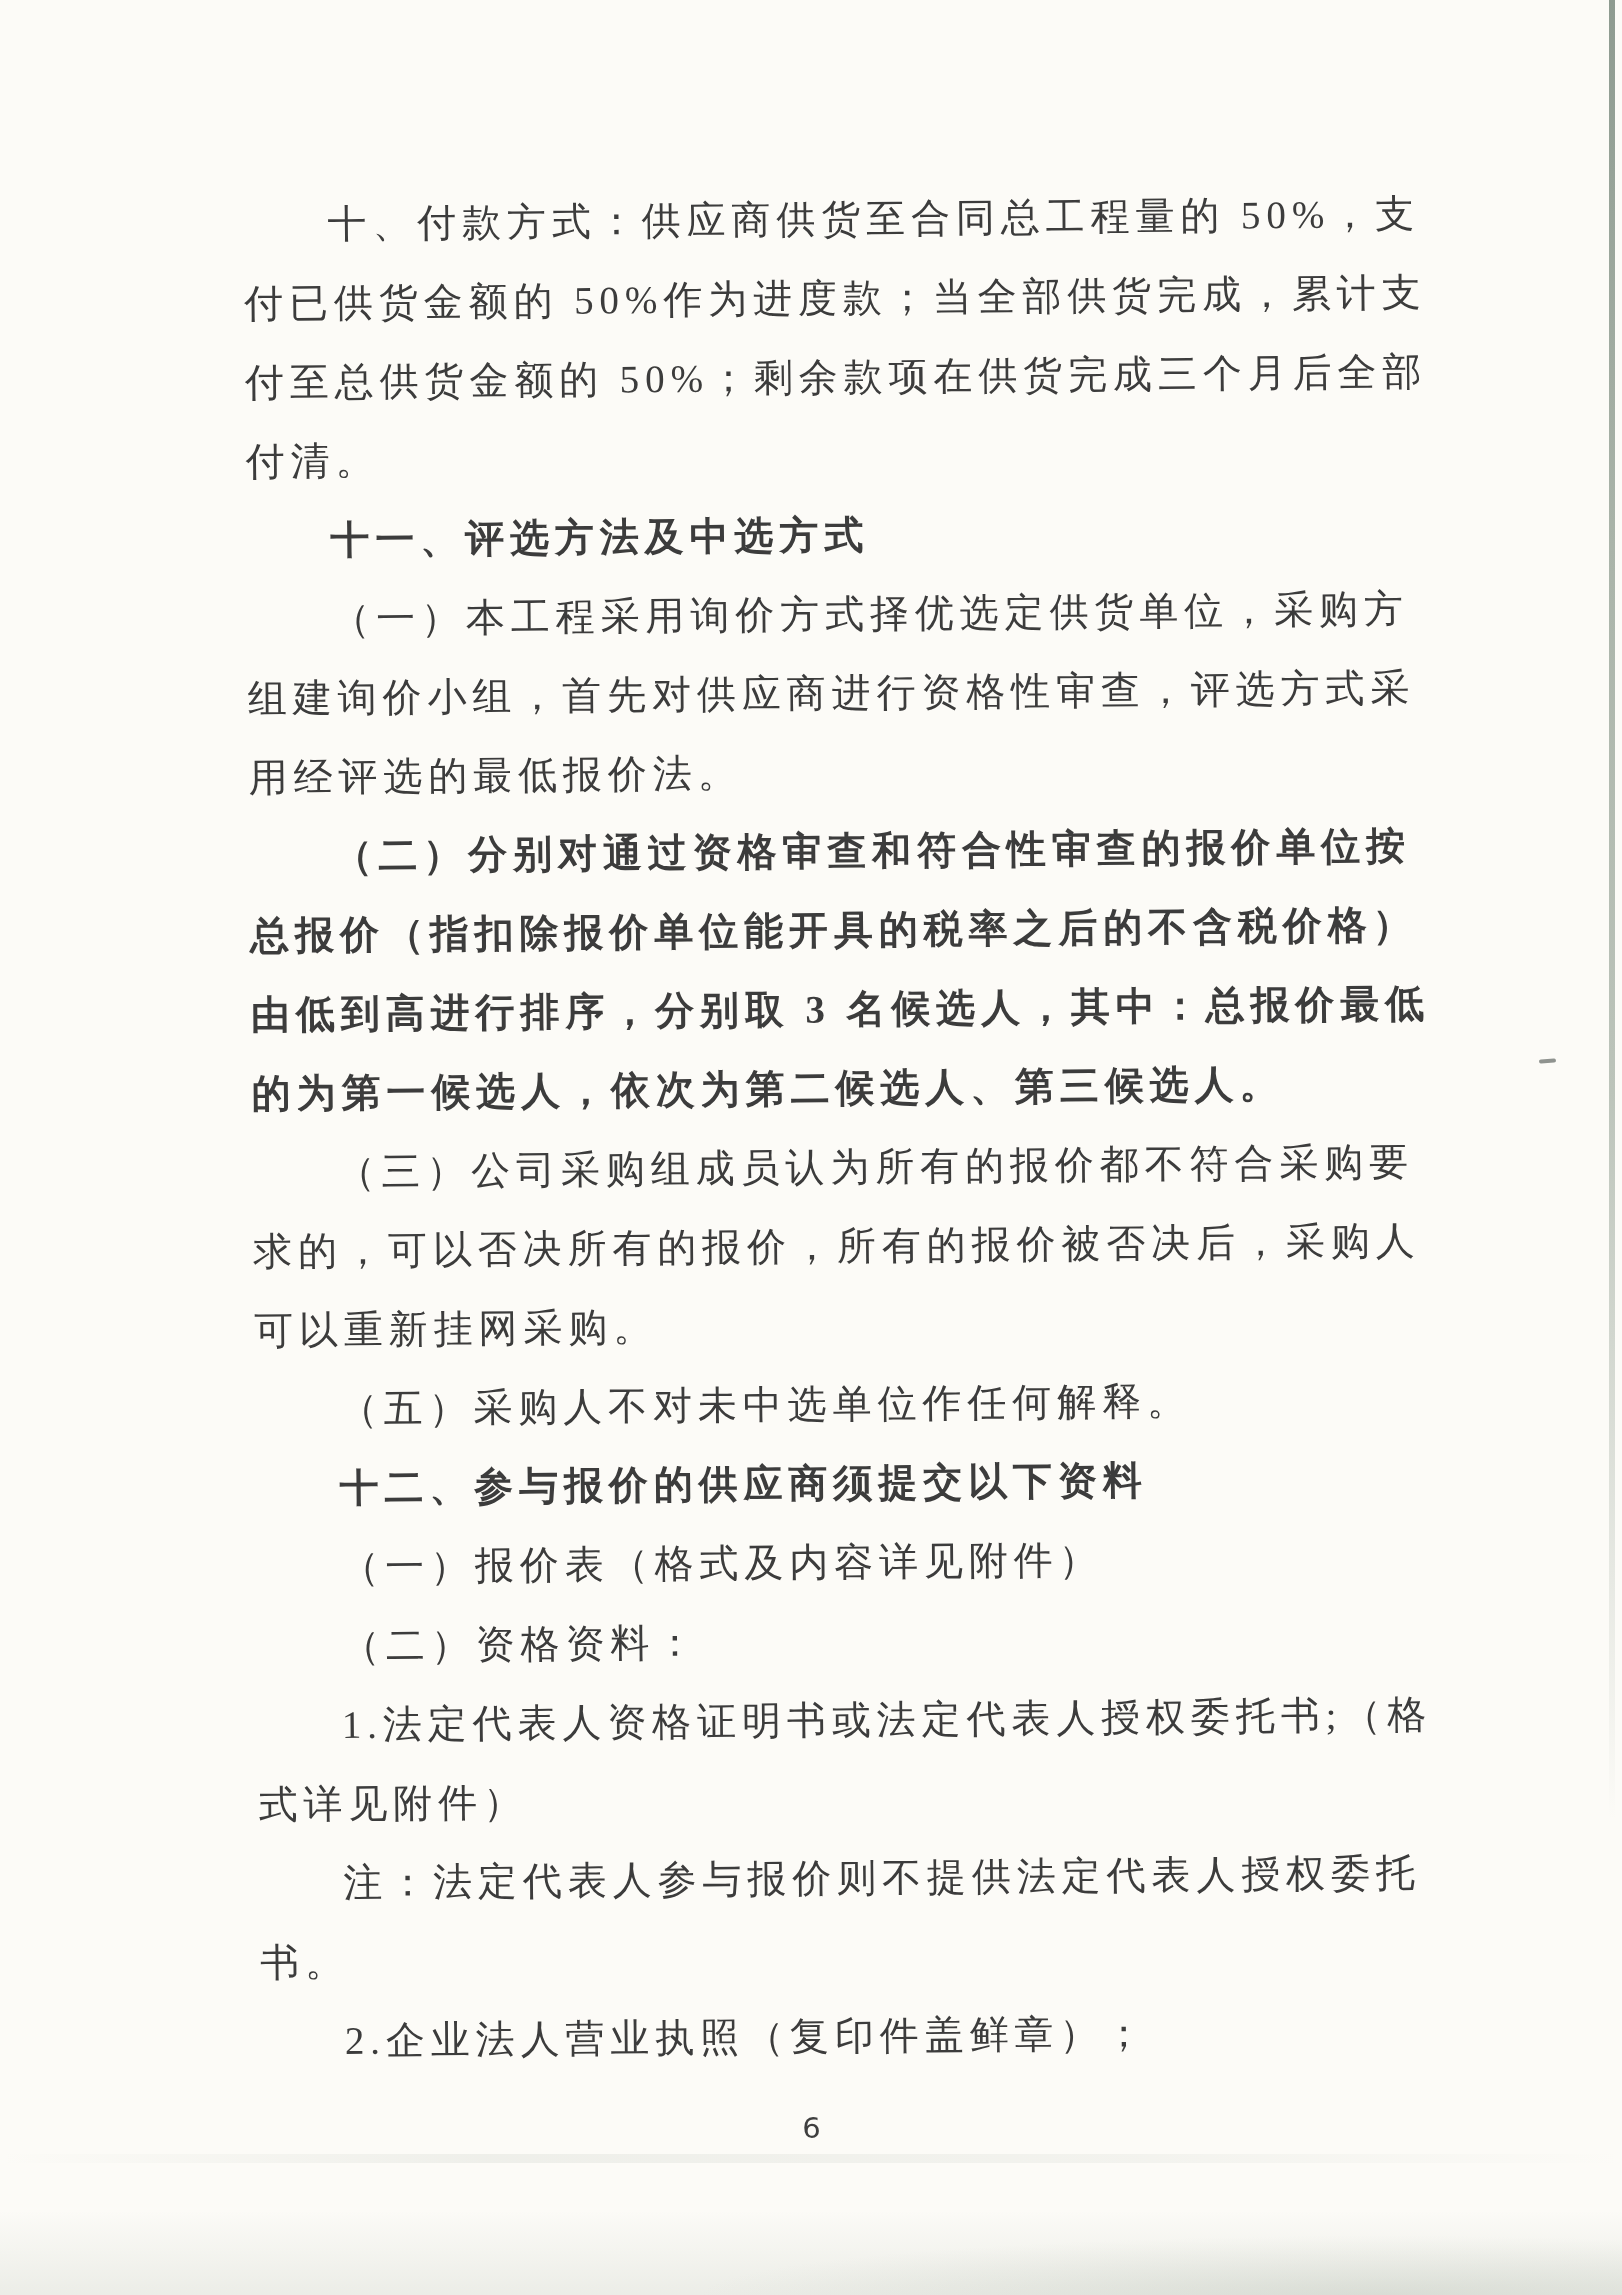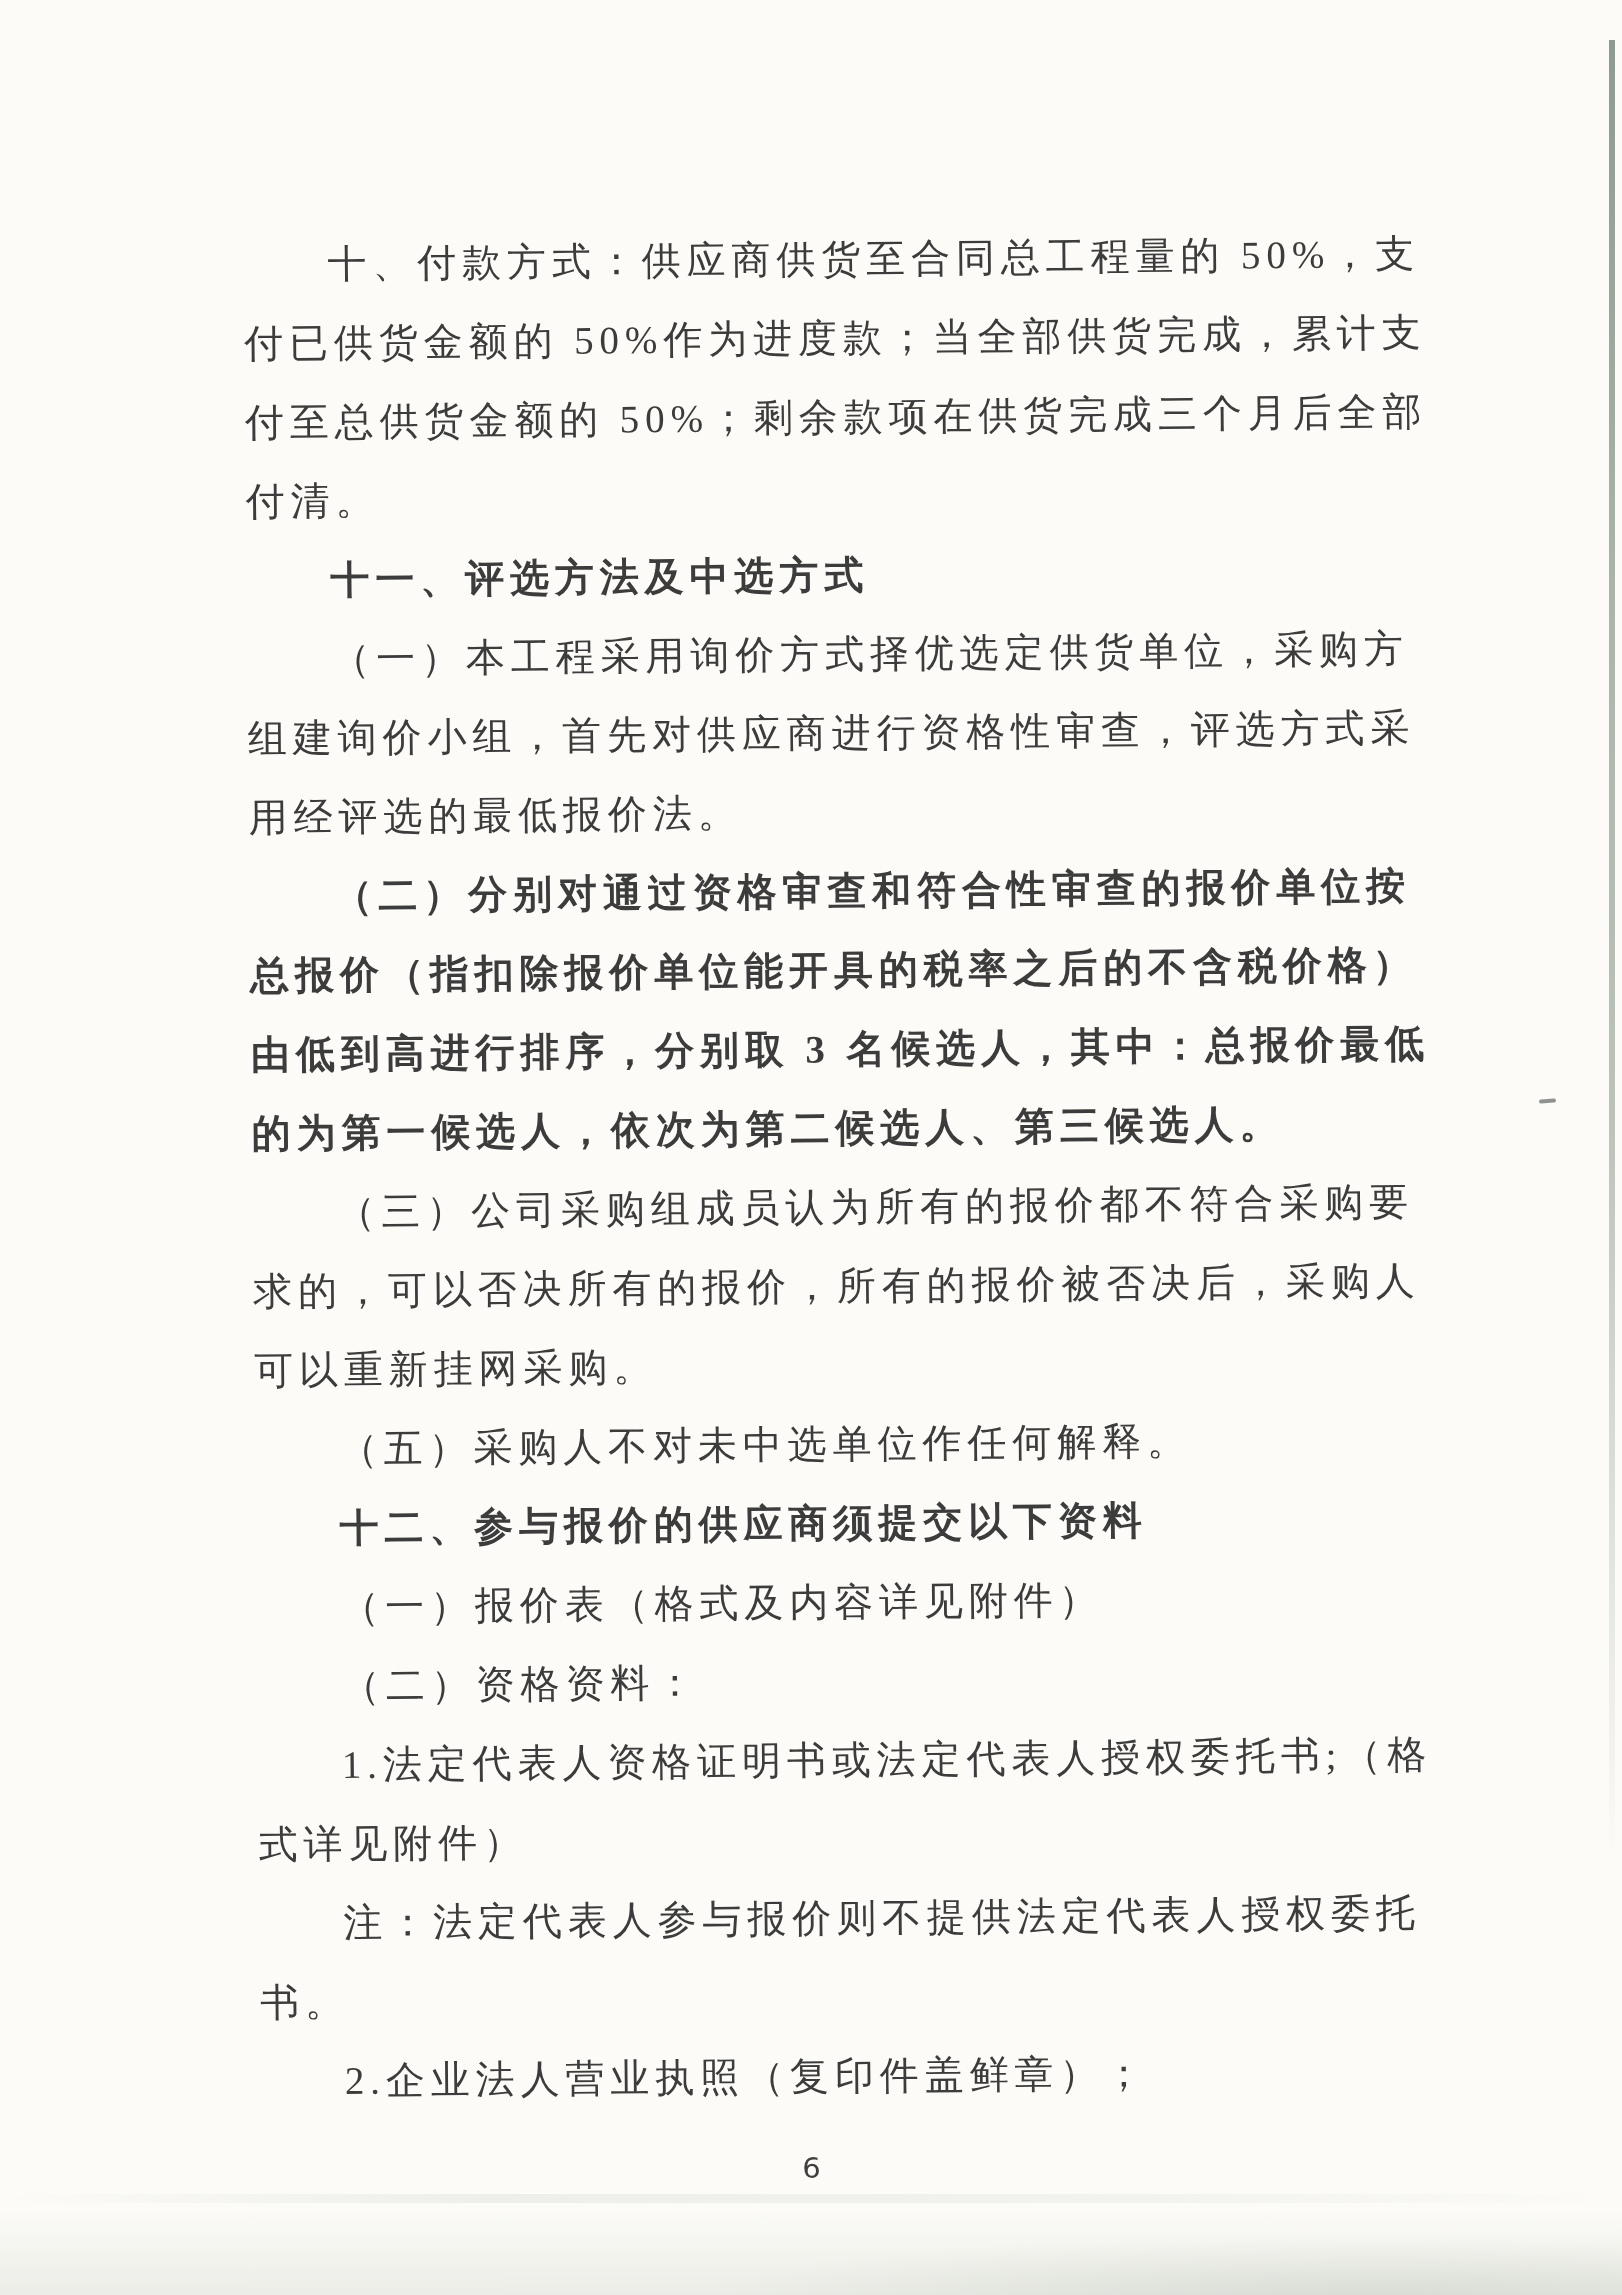--- a/index.html
+++ b/index.html
@@ -10,21 +10,20 @@
     width: 1623px;
     height: 2295px;
     position: relative;
     background: #fcfbf7;
     overflow: hidden;
     font-family: "Liberation Serif", "DejaVu Serif", serif;
   }
   .page {
     position: absolute;
     inset: 0;
-    margin-top: 40px;
   }
   
   .content {
     position: absolute;
     left: 243px;
     top: 185px;
     width: 1166px;
     transform: rotate(-0.55deg);
     transform-origin: 0 0;
     font-size: 39px;

